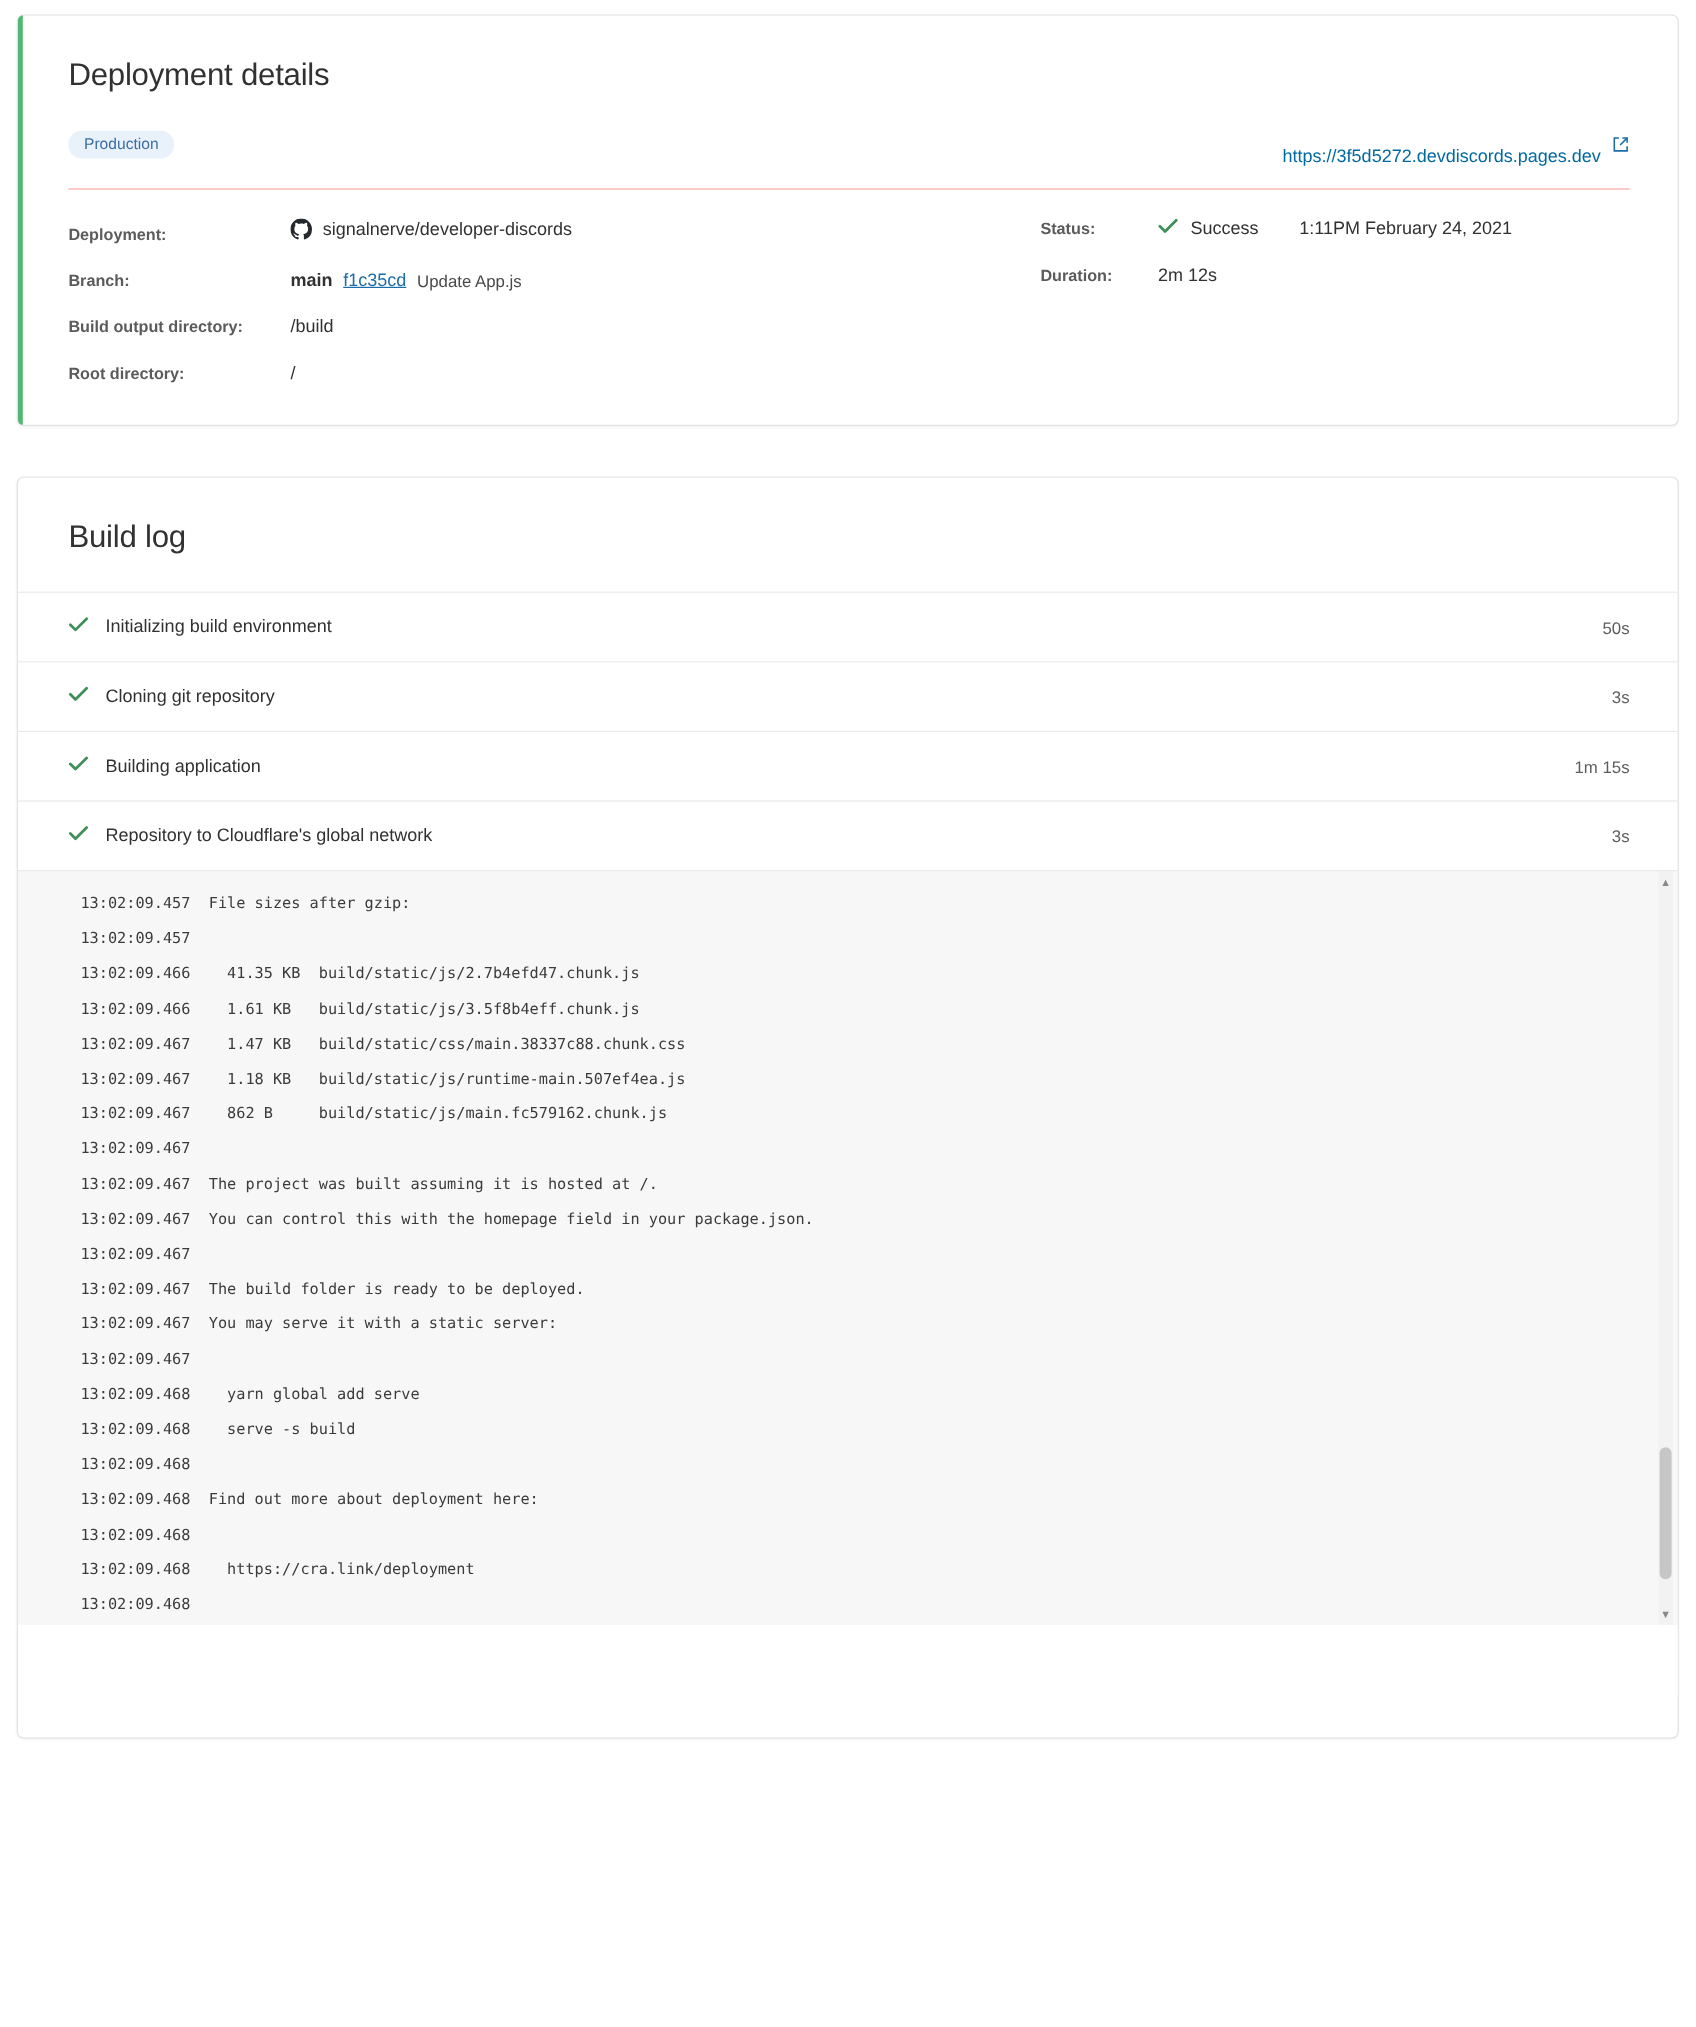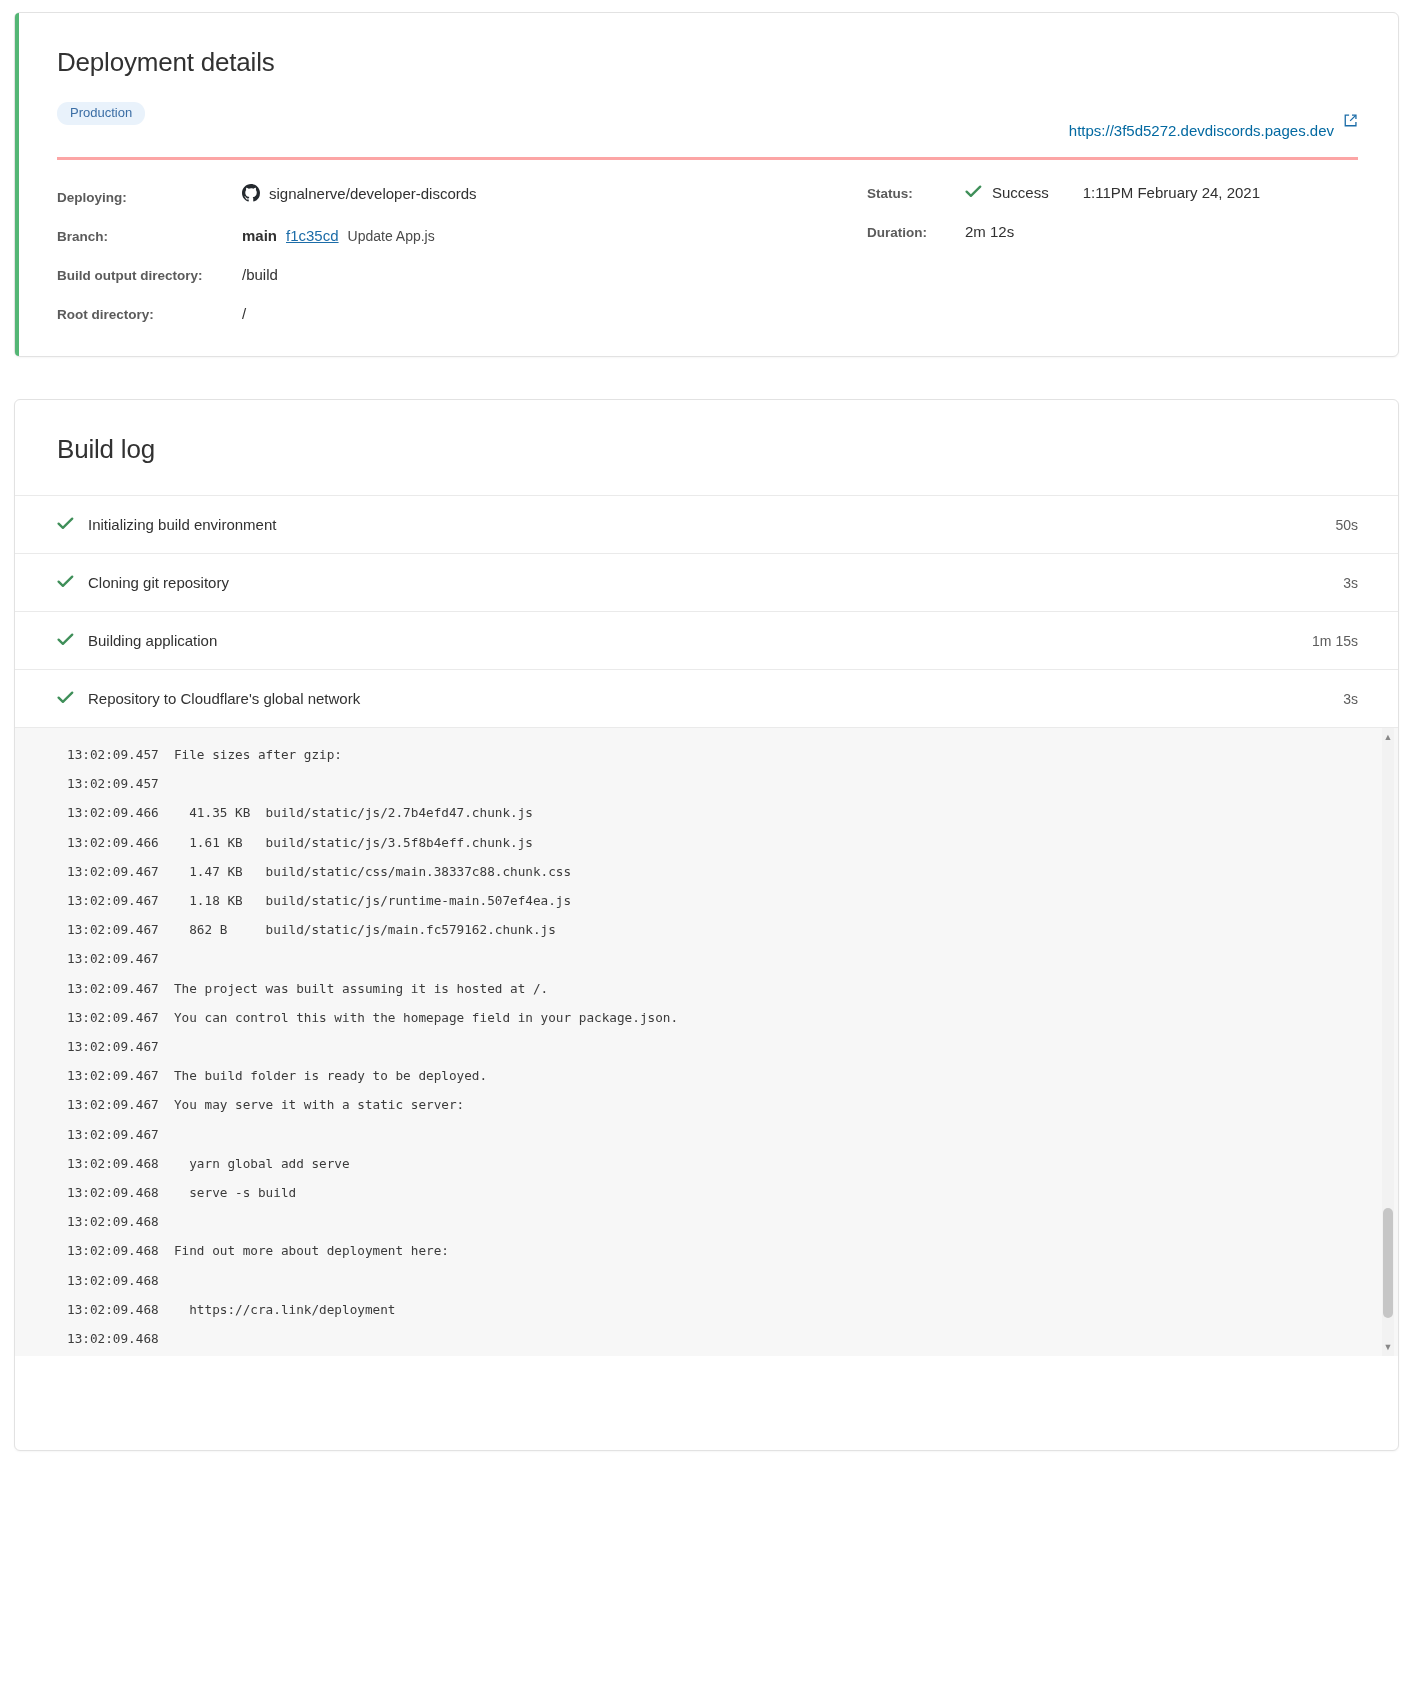--- a/index.html
+++ b/index.html
@@ -39,24 +39,24 @@
   .details-card { padding: 34px 40px 34px 42px; }
   .details-title {
     font-size: 26px;
     font-weight: 400;
     color: #313131;
     margin: 0 0 24px 0;
     letter-spacing: -0.2px;
   }
   .badge-row {
     display: flex;
-    align-items: flex-start;
+    align-items: center;
     justify-content: space-between;
     padding-bottom: 18px;
-    border-bottom: 3px solid #fca5a5;
+    border-bottom: 1px solid #fca5a5;
   }
   .env-badge {
     display: inline-block;
     background: #e9f2fb;
     color: #3b6ea5;
     font-size: 13px;
     border-radius: 11px;
     padding: 4px 13px 5px 13px;
     line-height: 1.1;
   }
@@ -200,21 +200,21 @@
             <path d="M13.5 2.5L7.6 8.4"></path>
           </svg>
         </span>
       </a>
     </div>
 
     <div class="details-grid">
       <div class="details-left">
 
         <div class="drow">
-          <span class="dlabel">Deploying:</span>
+          <span class="dlabel">Deployment:</span>
           <span class="dvalue repo-value">
             <span class="gh-icon">
               <svg width="18" height="18" viewBox="0 0 16 16" fill="#24292e">
                 <path d="M8 0C3.58 0 0 3.58 0 8c0 3.54 2.29 6.53 5.47 7.59.4.07.55-.17.55-.38 0-.19-.01-.82-.01-1.49-2.01.37-2.53-.49-2.69-.94-.09-.23-.48-.94-.82-1.13-.28-.15-.68-.52-.01-.53.63-.01 1.08.58 1.23.82.72 1.21 1.87.87 2.33.66.07-.52.28-.87.51-1.07-1.78-.2-3.64-.89-3.64-3.95 0-.87.31-1.59.82-2.15-.08-.2-.36-1.02.08-2.12 0 0 .67-.21 2.2.82a7.4 7.4 0 0 1 2-.27c.68 0 1.36.09 2 .27 1.53-1.04 2.2-.82 2.2-.82.44 1.1.16 1.92.08 2.12.51.56.82 1.27.82 2.15 0 3.07-1.87 3.75-3.65 3.95.29.25.54.73.54 1.48 0 1.07-.01 1.93-.01 2.2 0 .21.15.46.55.38A8.01 8.01 0 0 0 16 8c0-4.42-3.58-8-8-8z"></path>
               </svg>
             </span>
             <span>signalnerve/developer-discords</span>
           </span>
         </div>
 

